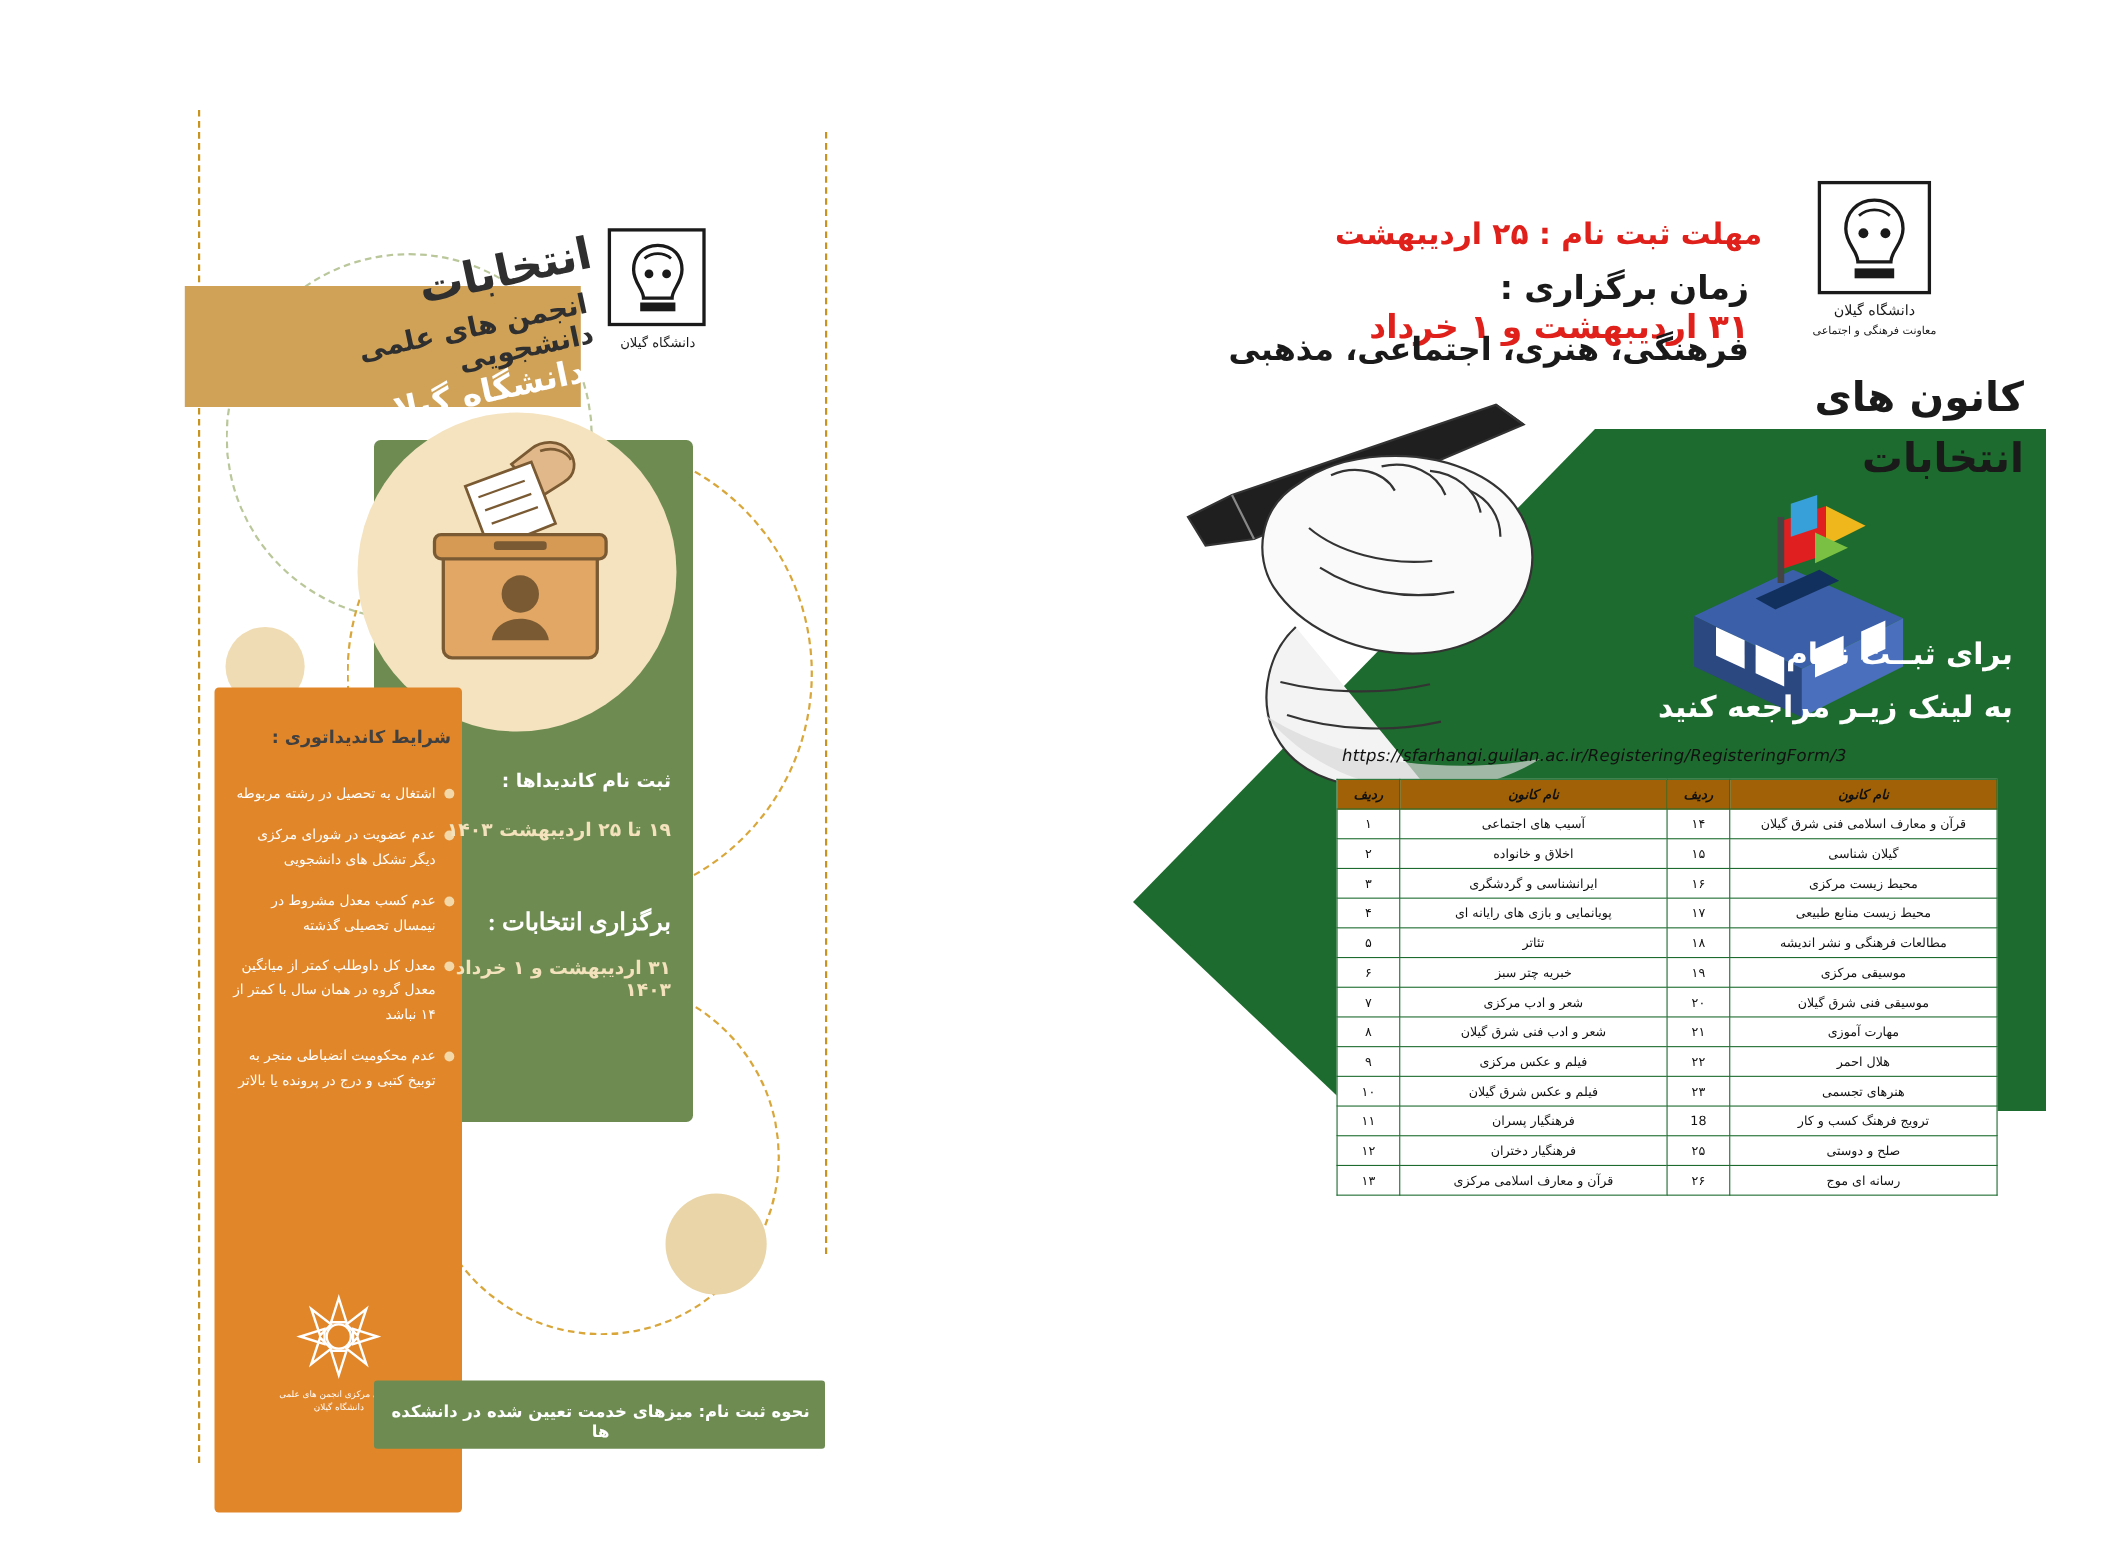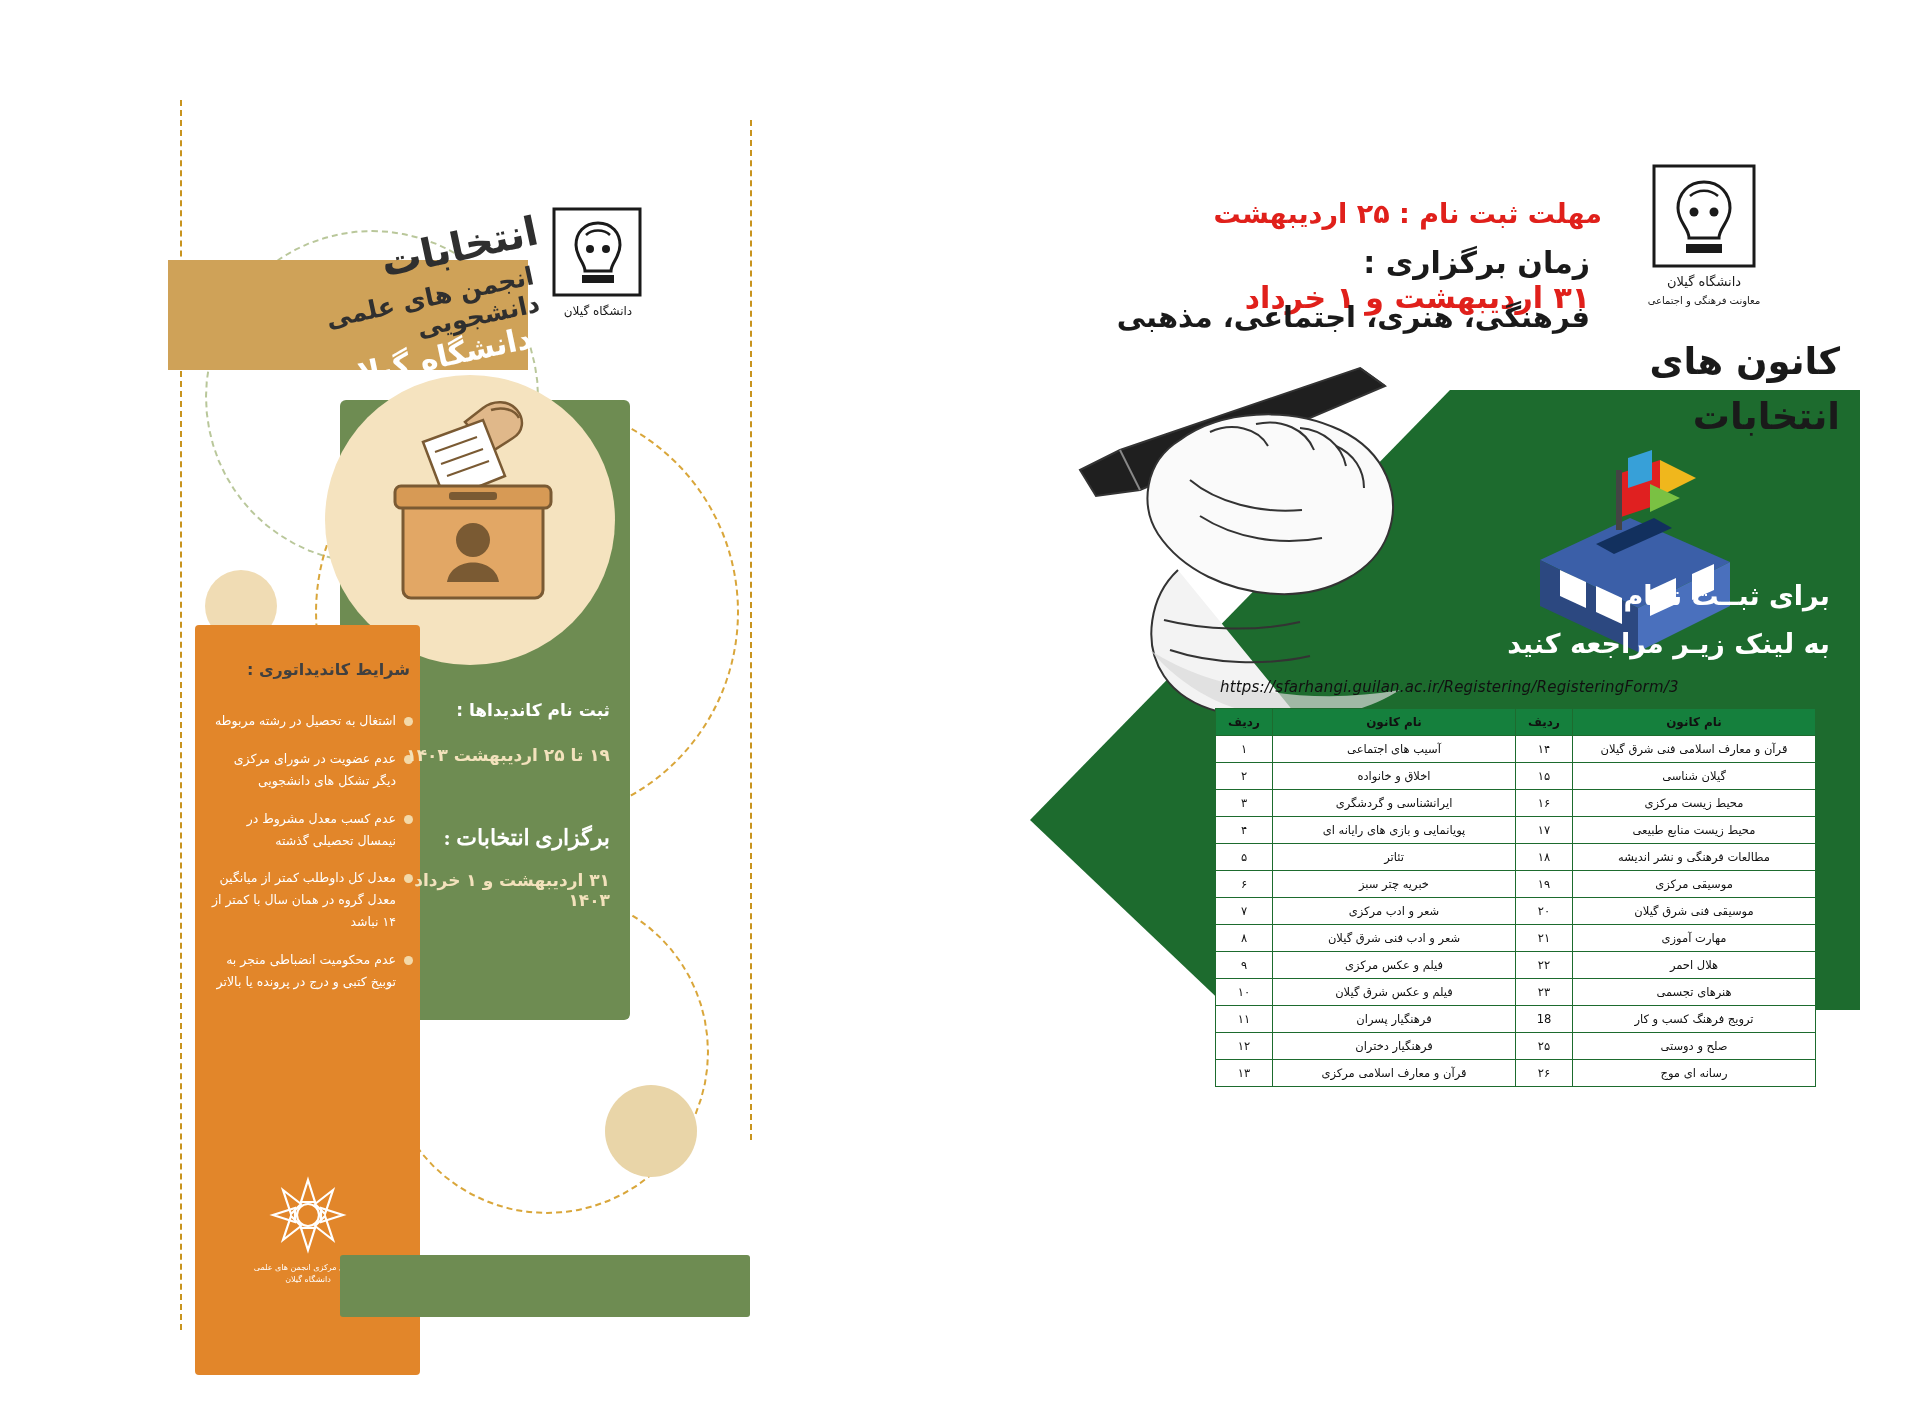--- a/index.html
+++ b/index.html
@@ -43,21 +43,21 @@
   .blk-head{color:#1a1a1a;font-weight:bold;text-align:right;white-space:nowrap;}
 
   .white-head{color:#ffffff;font-weight:bold;text-align:right;white-space:nowrap;}
 
   .link-txt{color:#111;font-size:15px;letter-spacing:.2px;white-space:nowrap;
             font-family:"DejaVu Sans","Liberation Sans",sans-serif;font-style:italic;}
 
   table.canon{border-collapse:collapse;background:#ffffff;}
   table.canon th,table.canon td{border:1px solid #1d6b2e;font-size:11.5px;
       padding:2.5px 6px;color:#111;text-align:center;height:21px;}
-  table.canon th{background:#15803d;font-weight:bold;font-size:12px;}
+  table.canon th{background:#a16207;font-weight:bold;font-size:12px;font-style:italic;}
   table.canon td.name{text-align:center;width:230px;}
   table.canon td.num{width:44px;}
 </style>
 </head>
 <body>
 
 <div id="poster-left">
 
   <div class="dashed-vline" style="left:30px;top:0;height:1230px;"></div>
   <div class="dashed-vline" style="left:600px;top:20px;height:1020px;"></div>
@@ -155,20 +155,21 @@
     </svg>
   </div>
 
   <div class="abs rtl green-txt" style="left:230px;top:600px;width:230px;font-size:17px;">ثبت نام کاندیداها :</div>
   <div class="abs rtl green-txt" style="left:230px;top:645px;width:230px;font-size:17px;color:#f3e2bc;">۱۹ تا ۲۵ اردیبهشت ۱۴۰۳</div>
 
   <div class="abs rtl green-txt" style="left:230px;top:725px;width:230px;font-size:22px;font-family:Liberation Serif, serif;">برگزاری انتخابات :</div>
   <div class="abs rtl green-txt" style="left:230px;top:770px;width:230px;font-size:17px;color:#f3e2bc;">۳۱ اردیبهشت و ۱ خرداد ۱۴۰۳</div>
 
   <div class="green-panel" style="left:190px;top:1155px;width:410px;height:62px;border-radius:3px;"></div>
+  <div class="abs rtl" style="left:200px;top:1174px;width:392px;color:#ffffff;font-size:15px;font-weight:bold;text-align:center;">نحوه ثبت نام: میزهای خدمت تعیین شده در دانشکده ها</div>
 </div>
 
 <div id="poster-right">
 
   <svg class="abs" style="left:0;top:240px;" width="830" height="760" viewBox="0 0 830 760">
     <polygon points="560,0 830,0 830,620 200,620 0,430 420,0" fill="#1d6b2e"></polygon>
   </svg>
 
   <div class="abs rtl red-head" style="left:12px;top:48px;width:560px;text-align:right;font-size:27px;">
     <span>مهلت ثبت نام :</span>

